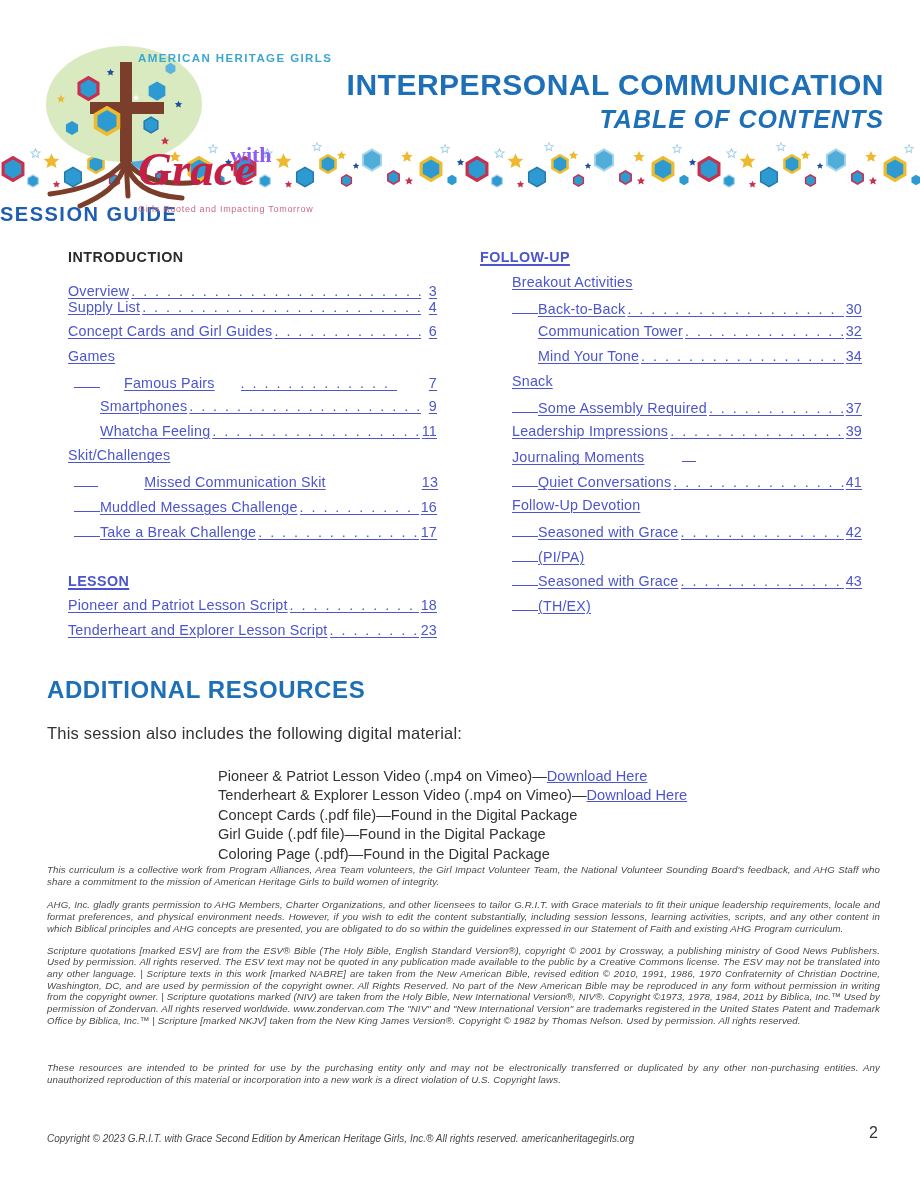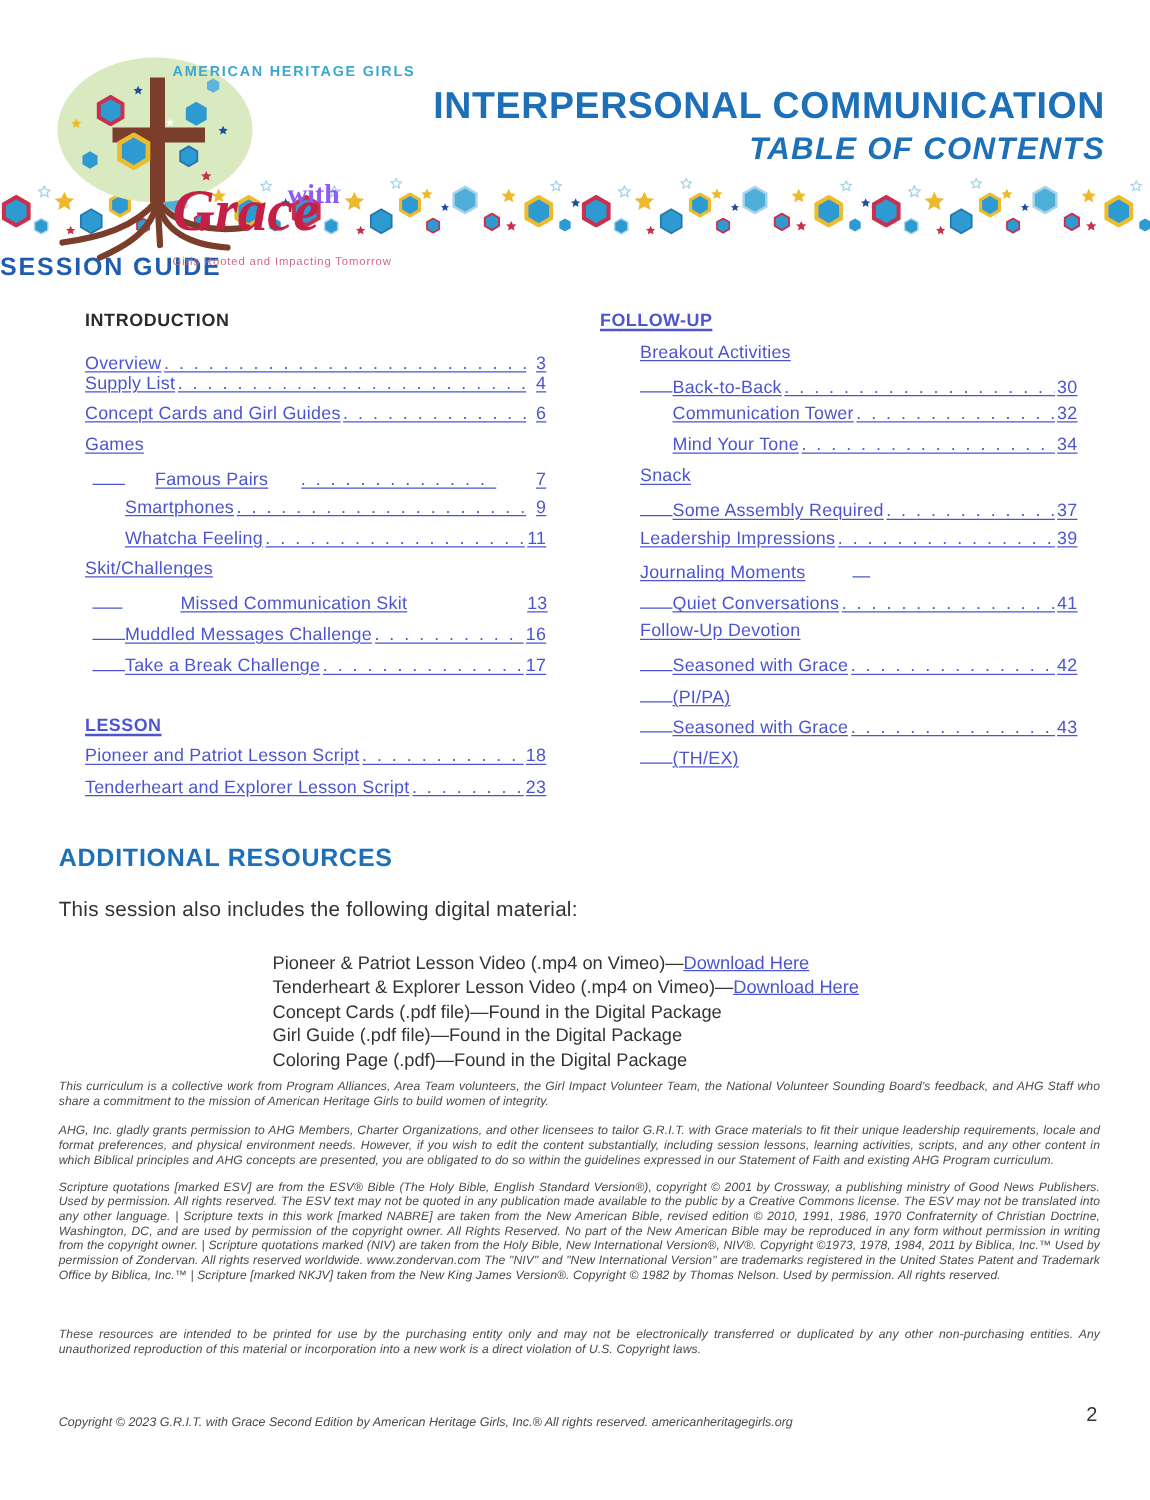--- a/index.html
+++ b/index.html
@@ -52,21 +52,21 @@
     text-decoration:underline;text-decoration-thickness:1.3px;text-underline-offset:2px;}
   .leader::after{content:". . . . . . . . . . . . . . . . . . . . . . . . . . . . . . . . . . . . . . . .";
     letter-spacing:2px;}
   .toc-page{color:#4c55cd;text-decoration:underline;text-decoration-thickness:1.3px;
     text-underline-offset:2px;min-width:14px;text-align:right;cursor:pointer;}
   .leadline{display:inline-block;width:26px;height:14px;border-bottom:1.4px solid #4c55cd;}
   .trailline{display:inline-block;width:14px;height:14px;border-bottom:1.4px solid #4c55cd;}
 
   
   .resources{position:absolute;left:47px;top:676px;width:833px;}
-  .resources-heading{margin:0 0 20px 0;font-size:20px;font-weight:bold;color:#1d70b8;letter-spacing:.6px;}
+  .resources-heading{margin:0 0 20px 0;font-size:24px;font-weight:bold;color:#1d70b8;letter-spacing:.6px;}
   .resources-intro{margin:0 0 24px 0;font-size:16.5px;color:#333;letter-spacing:.2px;}
   .resource-list{margin-left:171px;font-size:14.6px;line-height:19.4px;color:#333;}
   .res-link{color:#4c55cd;text-decoration:underline;cursor:pointer;}
 
   
   .legal{position:absolute;left:47px;top:864px;width:833px;font-style:italic;
     font-size:9.7px;line-height:11.7px;color:#4a4a4a;text-align:justify;letter-spacing:.1px;}
   .legal p{margin:0;}
   .legal .p1{margin-bottom:12px;}
   .legal .p2{margin-bottom:10px;}

